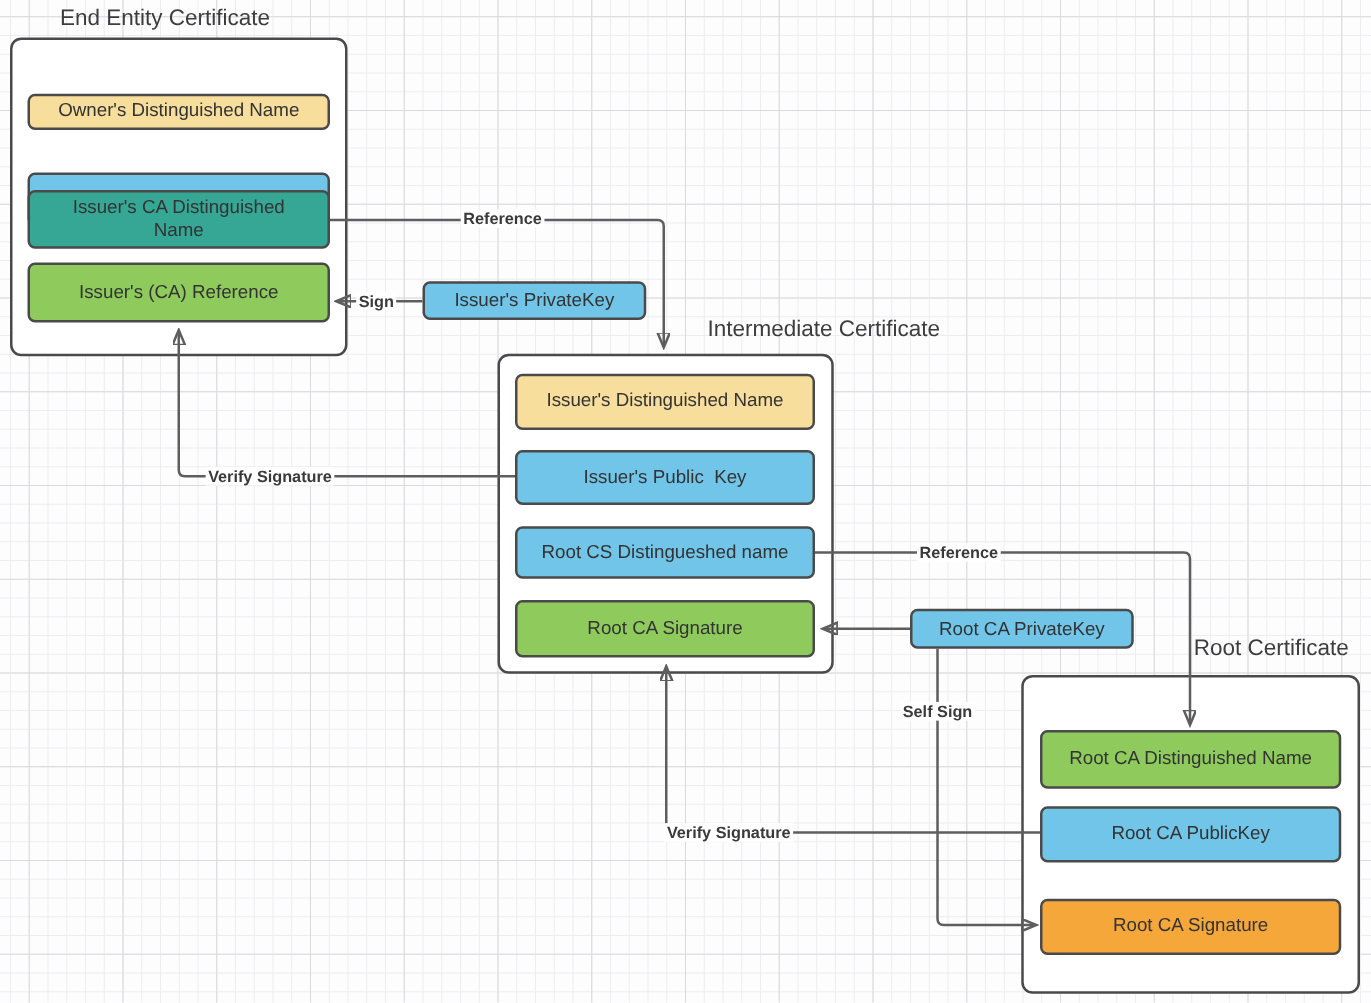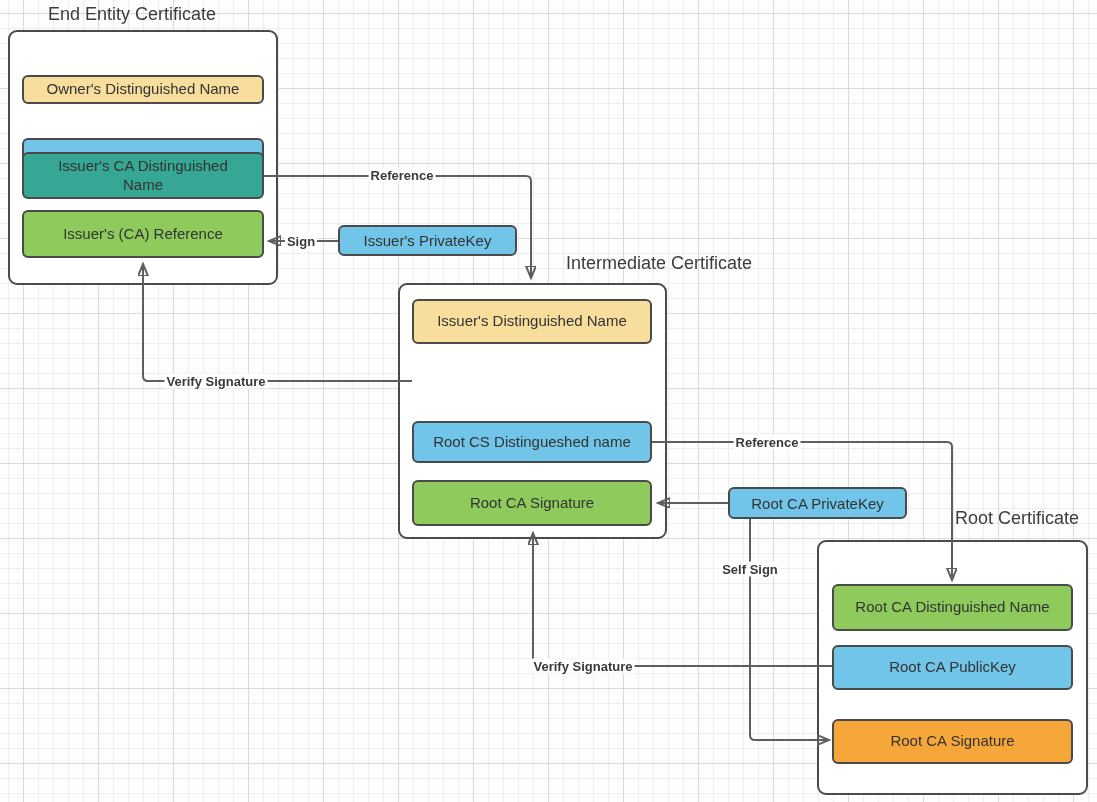--- a/index.html
+++ b/index.html
@@ -107,20 +107,21 @@
   <div class="field yellow" style="left:22px; top:47px; width:242px; height:29px;margin-top:28px;">Owner's Distinguished Name</div>
   <div class="field blue" style="left:22px; top:99px; width:242px; height:43px;margin-top:39px;">Owner Public  Key</div>
   <div class="field teal" style="left:22px; top:152px; width:242px; height:47px;">Issuer's CA Distinguished
 Name</div>
   <div class="field green" style="left:22px; top:210px; width:242px; height:48px;">Issuer's (CA) Reference</div>
 
   <div class="key-box" style="left:338px; top:225px; width:179px; height:31px;">Issuer's PrivateKey</div>
 
   <div class="cert-box" style="left:398px; top:283px; width:269px; height:256px;"></div>
   <div class="field yellow" style="left:412px; top:299px; width:240px; height:45px;">Issuer's Distinguished Name</div>
+  <div class="field blue" style="left:412px; top:360px; width:240px; height:44px;">Issuer's Public  Key</div>
   <div class="field blue" style="left:412px; top:421px; width:240px; height:42px;">Root CS Distingueshed name</div>
   <div class="field green" style="left:412px; top:480px; width:240px; height:46px;">Root CA Signature</div>
 
   <div class="key-box" style="left:728px; top:487px; width:179px; height:32px;">Root CA PrivateKey</div>
 
   <div class="cert-box" style="left:817px; top:540px; width:271px; height:255px;"></div>
   <div class="field green" style="left:832px; top:584px; width:241px; height:47px;">Root CA Distinguished Name</div>
   <div class="field blue" style="left:832px; top:645px; width:241px; height:45px;">Root CA PublicKey</div>
   <div class="field orange" style="left:832px; top:719px; width:241px; height:45px;">Root CA Signature</div>
 

